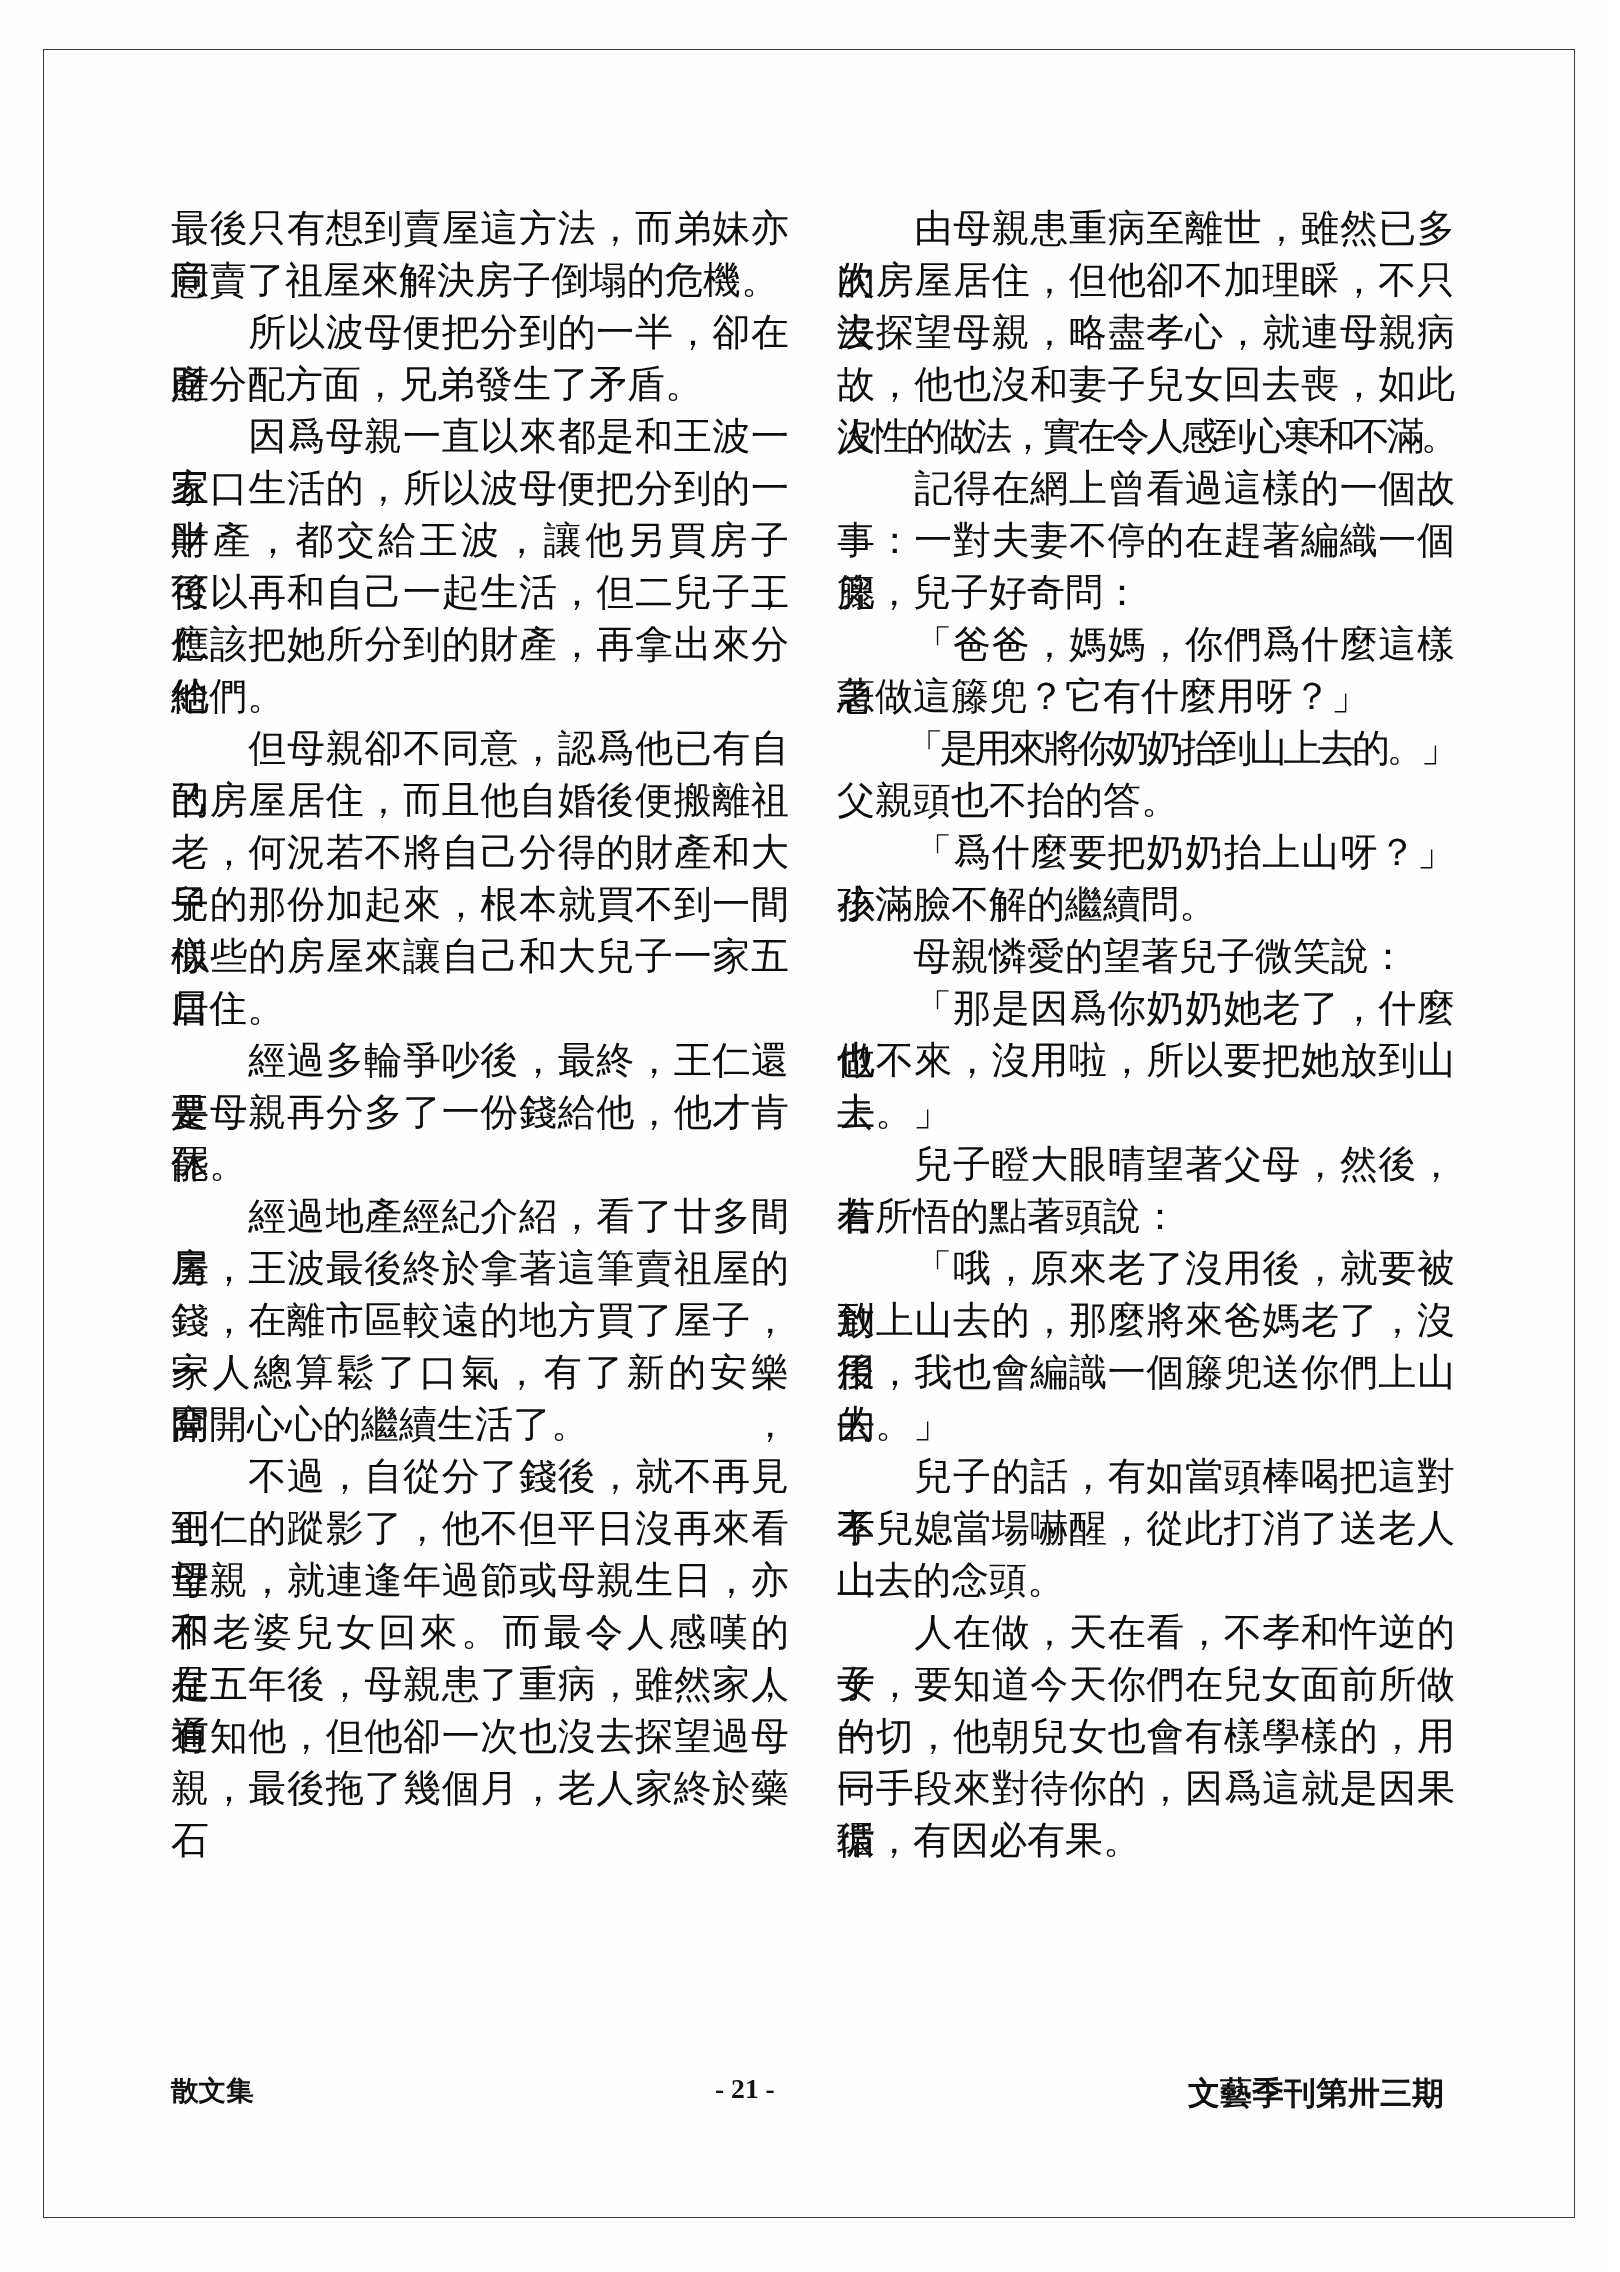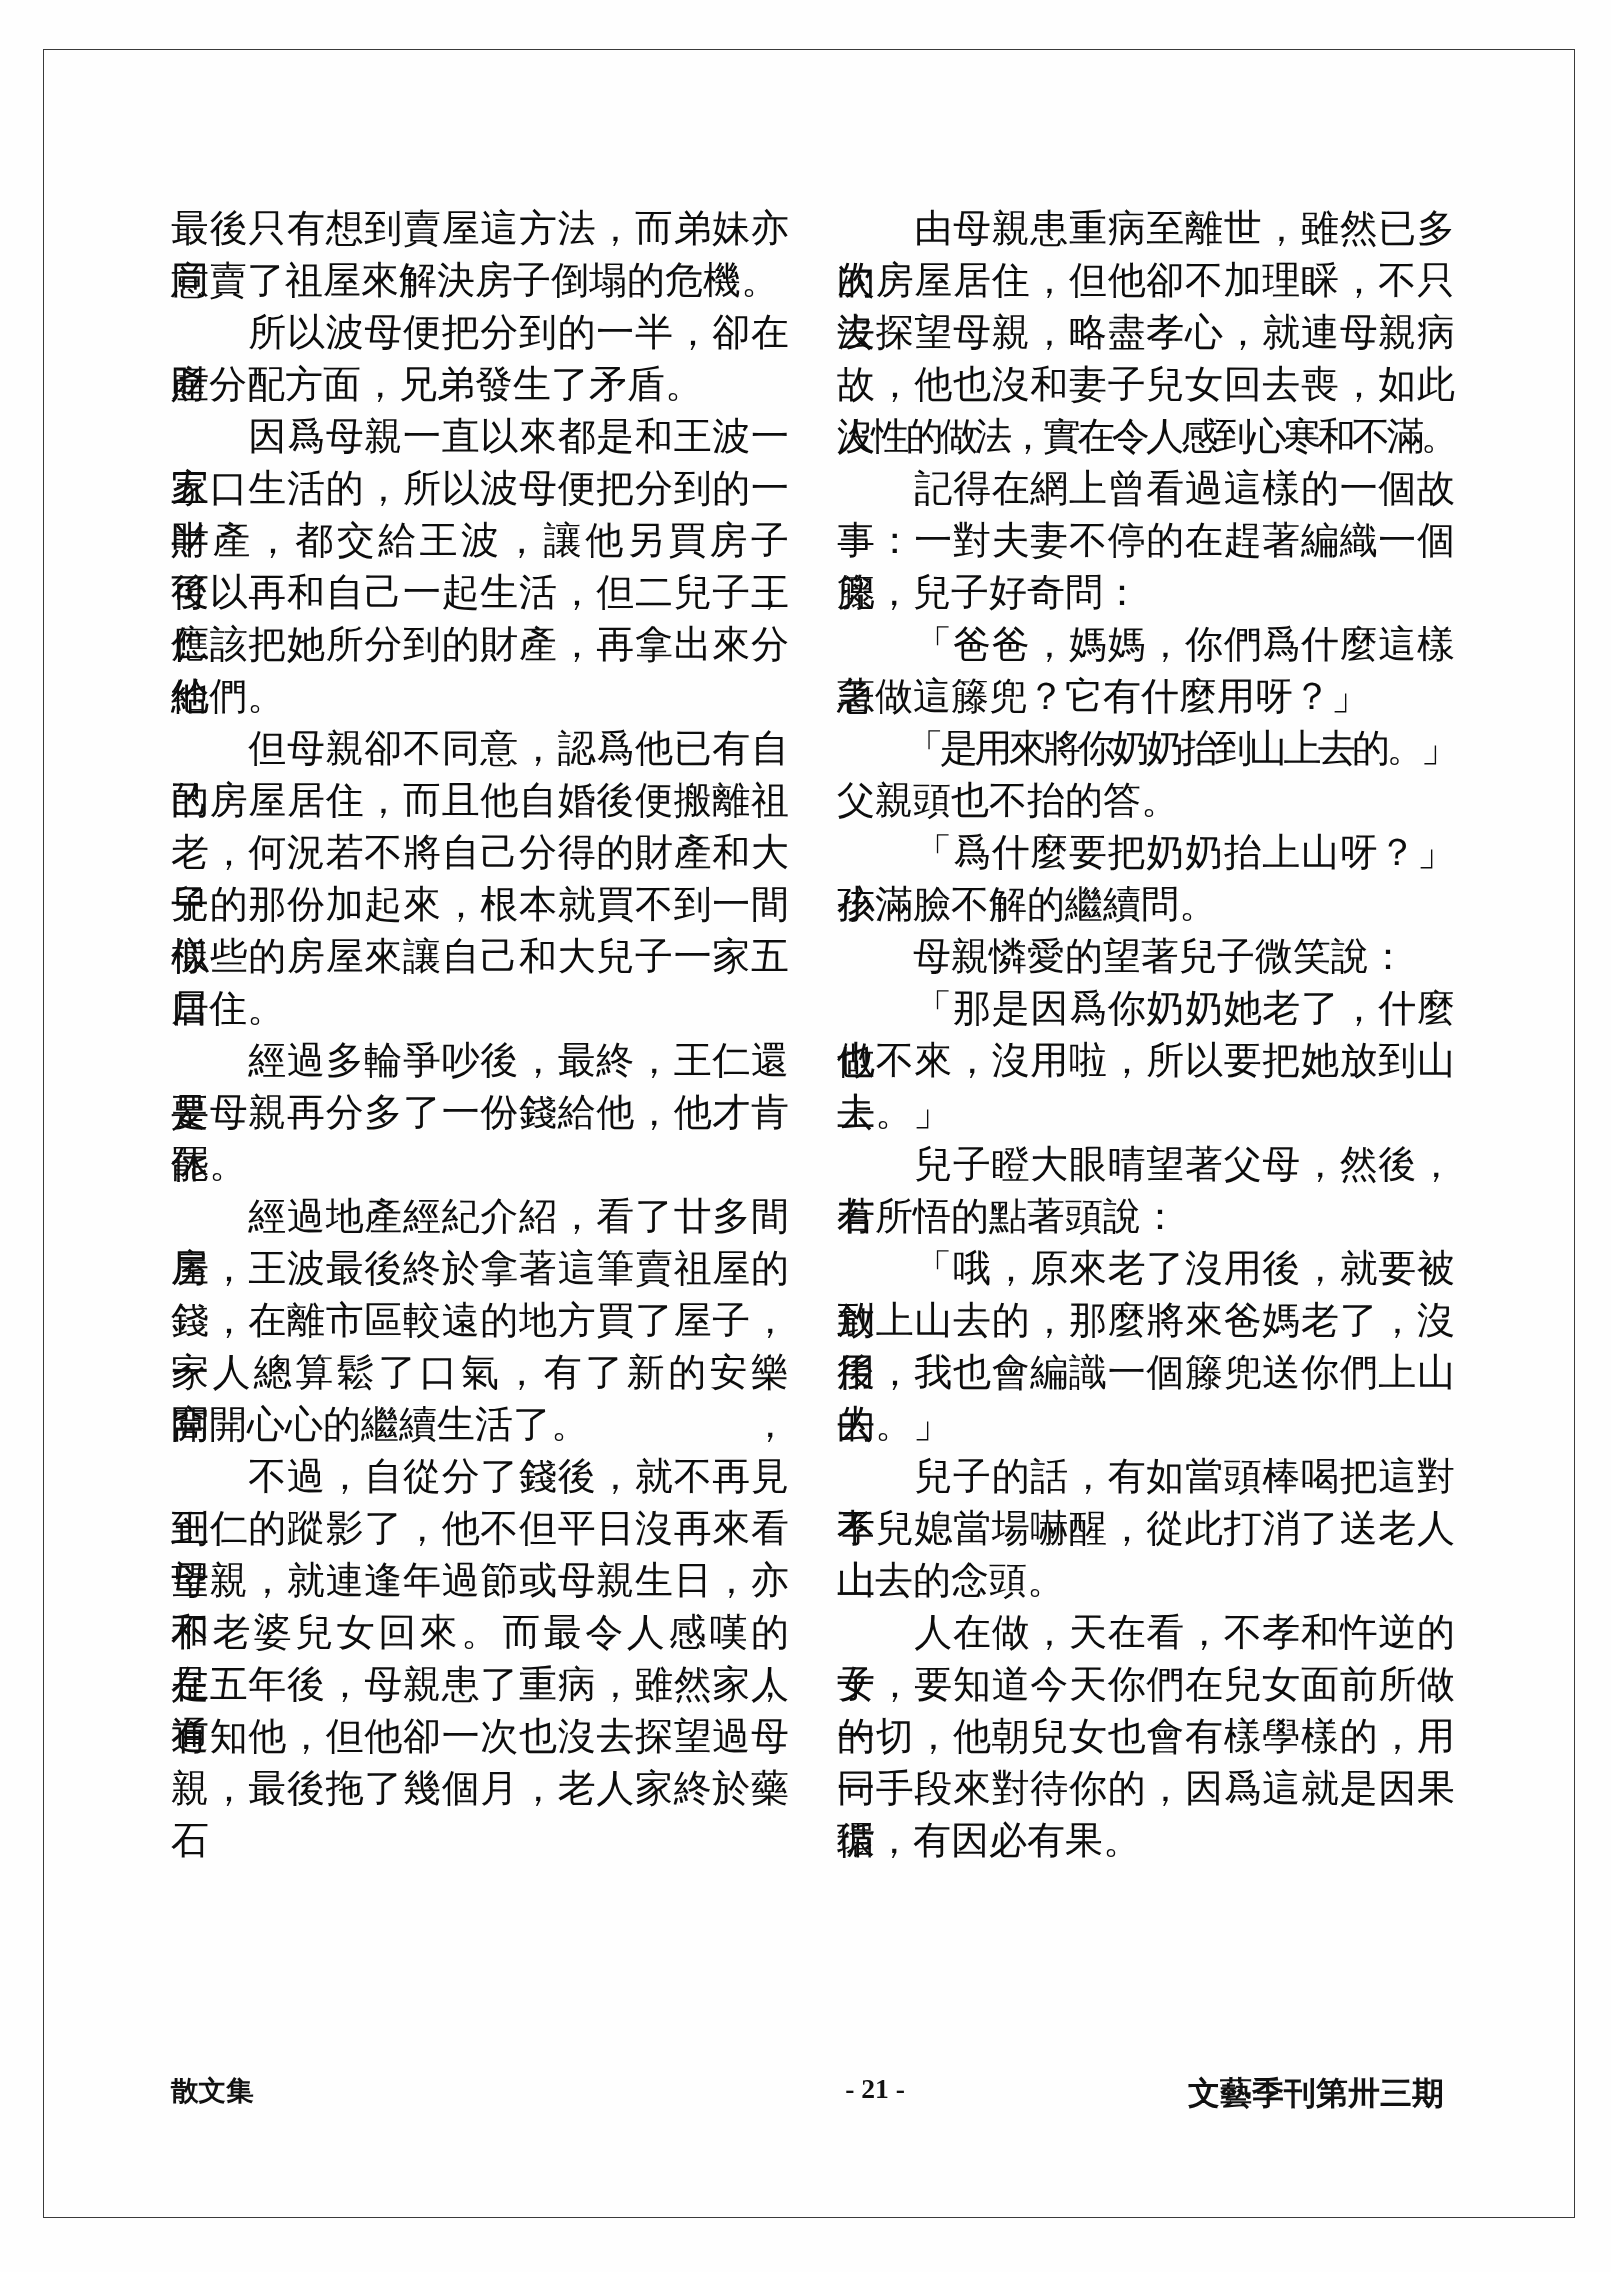--- a/index.html
+++ b/index.html
@@ -56,21 +56,21 @@
     left: 171px;
     top: 2072px;
     font-size: 27.6px;
     font-weight: bold;
     font-family: Liberation Mono, monospace;
   }
   .footer-page {
     left: 715px;
     top: 2073px;
     width: 190px;
-    text-align: right;
+    text-align: left;
     font-size: 27.6px;
     font-weight: bold;
     font-family: "Liberation Serif", "DejaVu Serif", serif;
   }
   .footer-issue {
     right: 167px;
     top: 2072px;
     font-size: 32px;
     font-weight: bold;
     font-family: "Liberation Sans", "DejaVu Sans", sans-serif;

